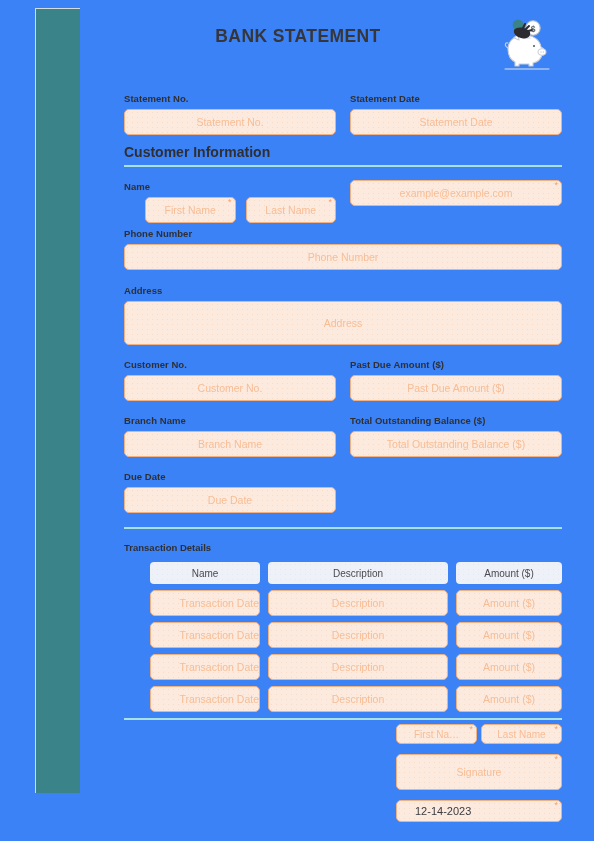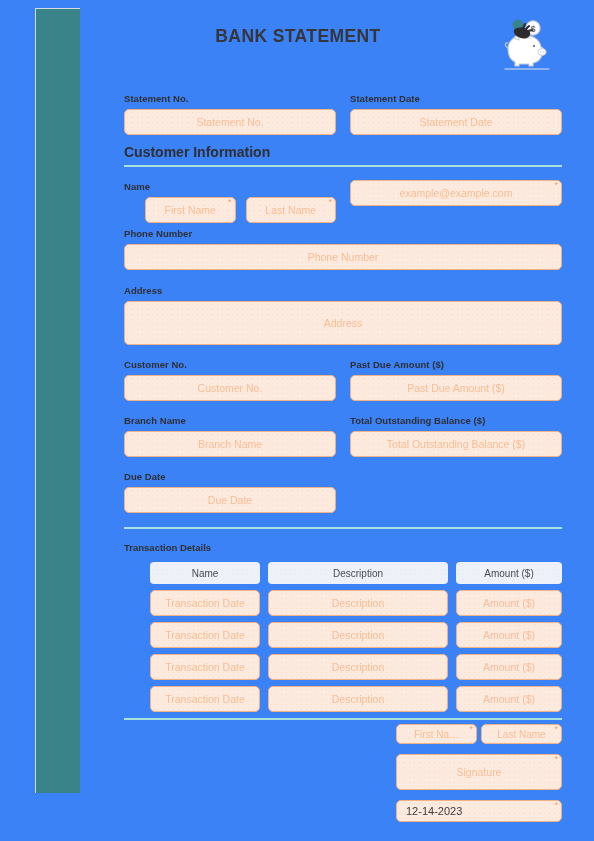--- a/index.html
+++ b/index.html
@@ -157,21 +157,21 @@
     color: #2f2f33;
     margin-top: 13px;
     margin-bottom: 9px;
   }
   .tx-table { margin-left: 26px; width: 412px; }
   .tx-row {
     display: flex;
     gap: 8px;
     margin-bottom: 6px;
   }
-  .tx-c-date  { width: 110px; flex: 0 0 110px; }
+  .tx-c-date  { width: 110px; flex: 0 0 110px; justify-content: flex-end; }
   .tx-c-desc  { flex: 1 1 auto; text-align: right; }
   .tx-c-amt   { width: 106px; flex: 0 0 106px; }
 
   .hdr-cell {
     box-sizing: border-box;
     height: 22px;
     border-radius: 4px;
     background-color: #eef1f7;
     background-image: radial-gradient(#e3e8f1 0.6px, transparent 0.7px);
     background-size: 5px 5px;
@@ -192,21 +192,21 @@
   .footer-names { display: flex; gap: 4px; }
   .footer-names .fld { flex: 1 1 0; height: 20px; font-size: 10px; }
   .fld.sig {
     height: 36px;
     margin-top: 10px;
   }
   .fld.datefld {
     height: 22px;
     margin-top: 10px;
     justify-content: flex-start;
-    padding-left: 9px;
+    padding-left: 18px;
     color: #3b3b40;
     font-size: 11px;
   }
 </style>
 </head>
 <body>
 
 <div id="page">
 
   <div id="sidebar-accent"></div>

